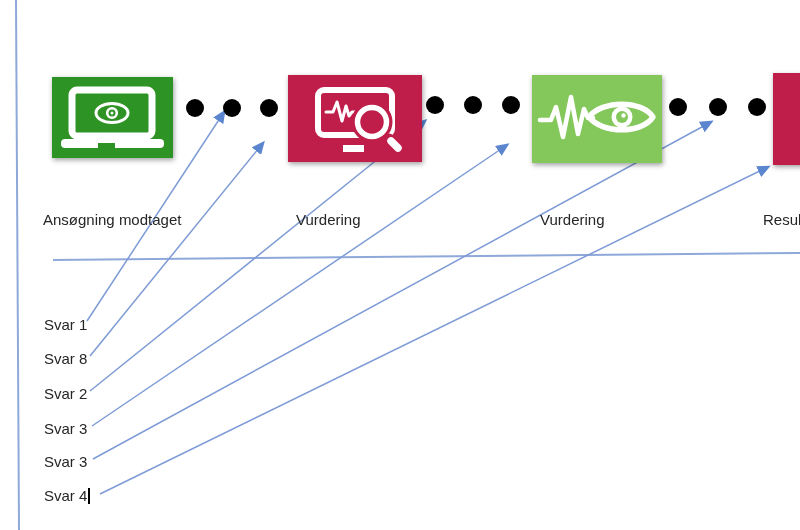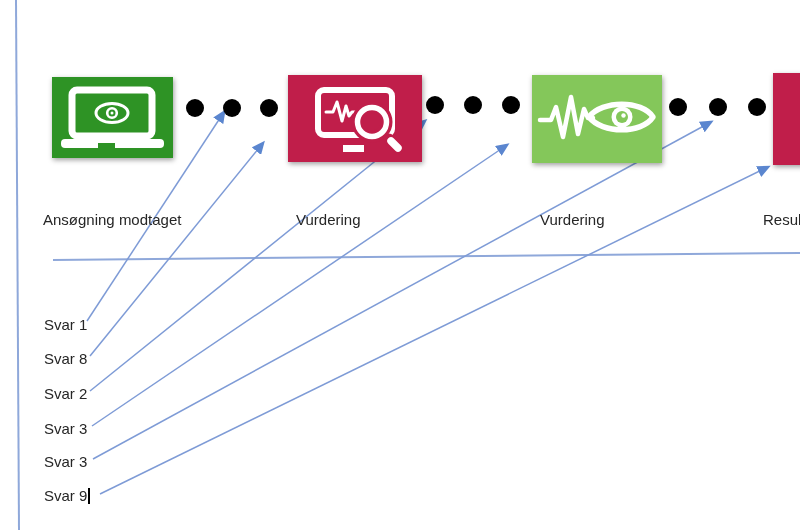--- a/index.html
+++ b/index.html
@@ -86,21 +86,21 @@
   <div class="stage-label l2">Vurdering</div>
 
   <div class="stage-icon s3" style="background: rgb(192, 30, 74); color: rgb(192, 30, 74);"></div>
   <div class="stage-label l3">Resul</div>
 
   <div class="svar v0"><span>Svar 1</span></div>
   <div class="svar v1"><span>Svar 8</span></div>
   <div class="svar v2"><span>Svar 2</span></div>
   <div class="svar v3"><span>Svar 3</span></div>
   <div class="svar v4"><span>Svar 3</span></div>
-  <div class="svar v5"><span>Svar 9</span><span class="caret"></span></div>
+  <div class="svar v5"><span>Svar 4</span><span class="caret"></span></div>
 
 <div class="dot" style="left: 186px; top: 99px; background: rgb(0, 0, 0);"></div>
     <div class="dot" style="left: 223px; top: 99px; background: rgb(0, 0, 0);"></div>
     <div class="dot" style="left: 260px; top: 99px; background: rgb(0, 0, 0);"></div>
     <div class="dot" style="left: 426px; top: 96px; background: rgb(0, 0, 0);"></div>
     <div class="dot" style="left: 464px; top: 96px; background: rgb(0, 0, 0);"></div>
     <div class="dot" style="left: 502px; top: 96px; background: rgb(0, 0, 0);"></div>
     <div class="dot" style="left: 669px; top: 98px; background: rgb(0, 0, 0);"></div>
     <div class="dot" style="left: 709px; top: 98px; background: rgb(0, 0, 0);"></div>
     <div class="dot" style="left: 748px; top: 98px; background: rgb(0, 0, 0);"></div>

